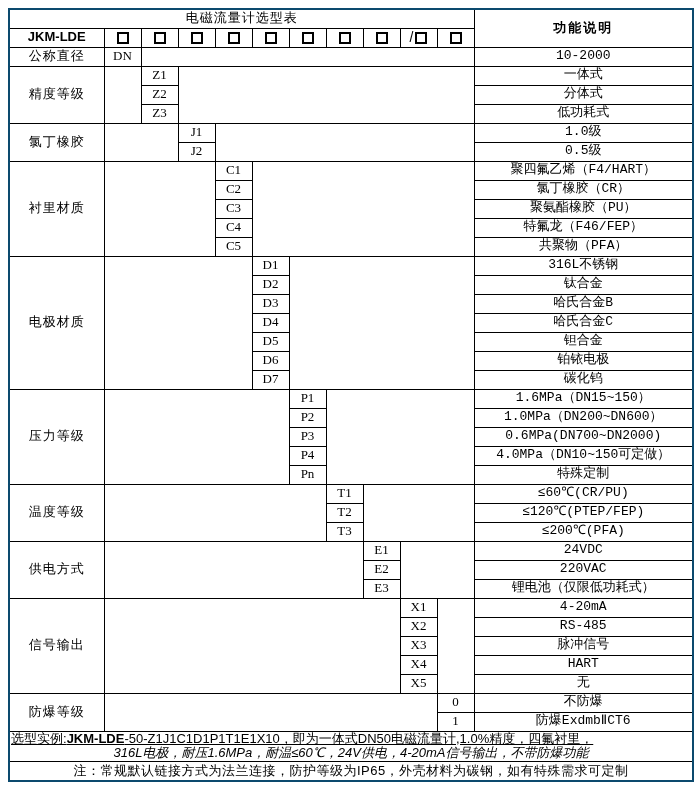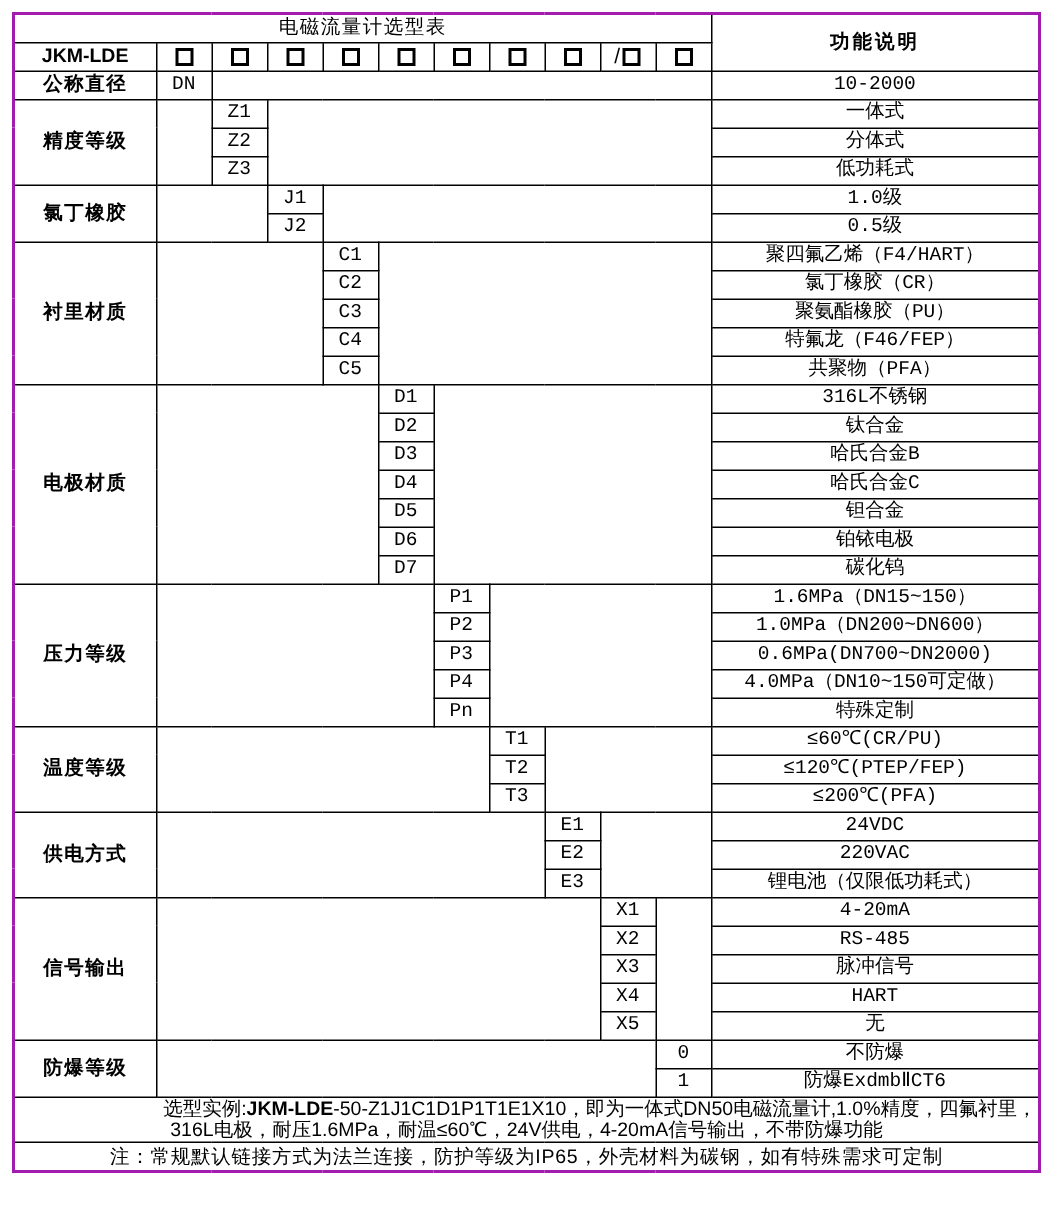--- a/index.html
+++ b/index.html
@@ -8,59 +8,59 @@
     width: 700px; height: 810px;
     background: #ffffff;
     font-family: "Liberation Sans", sans-serif;
     color: #000;
   }
   .sheet { padding: 8px; }
   table.sel {
     border-collapse: collapse;
     table-layout: fixed;
     width: 684px;
-    border: 2px solid #a21caf;
+    border: 2px solid #0c4a6e;
     background: #fff;
   }
   table.sel td {
     border: 1px solid #000;
     height: 19px;
     padding: 0 1px;
     text-align: center;
     vertical-align: middle;
     font-size: 13px;
     line-height: 1.15;
     white-space: nowrap;
     overflow: hidden;
   }
   td.t-title { font-size: 15px; letter-spacing: 1px; }
   td.t-fn    { font-size: 15px; letter-spacing: 2px; font-weight: bold; }
-  td.lbl     { font-size: 14px; letter-spacing: 1px; font-weight: bold; }
+  td.lbl     { font-size: 14px; letter-spacing: 1px; }
   td.model   { font-weight: bold; font-size: 14px; }
-  td.code    { font-family: Liberation Mono, monospace; font-size: 13px; }
+  td.code    { font-family: Liberation Serif, serif; font-size: 13px; }
   td.code-dn { text-align: left; padding-left: 3px; }
   td.desc    { font-size: 13px; font-family: Liberation Mono, monospace; }
   td.sp      { background: #fff; }
   td.cb      { padding: 0; }
   .box {
     display: inline-block;
     width: 12px; height: 12px;
     border: 2px solid #000;
     vertical-align: middle;
     background: #fff;
   }
   .slash { font-size: 14px; margin-right: 2px; vertical-align: middle; }
   td.ex {
     height: 49px;
     white-space: normal;
     font-size: 14px;
     padding: 1px 4px;
   }
-  .ex-line1 { text-align: right; }
-  .ex-line2 { text-align: center; }
+  .ex-line1 { text-align: left; text-decoration: underline; }
+  .ex-line2 { text-align: center; font-style: italic; }
   .ex-brand { font-weight: bold; }
   td.note {
     height: 20px;
     text-align: left;
     font-size: 14px;
     padding: 0 4px;
     letter-spacing: 0.5px;
   }
 </style>
 </head>

